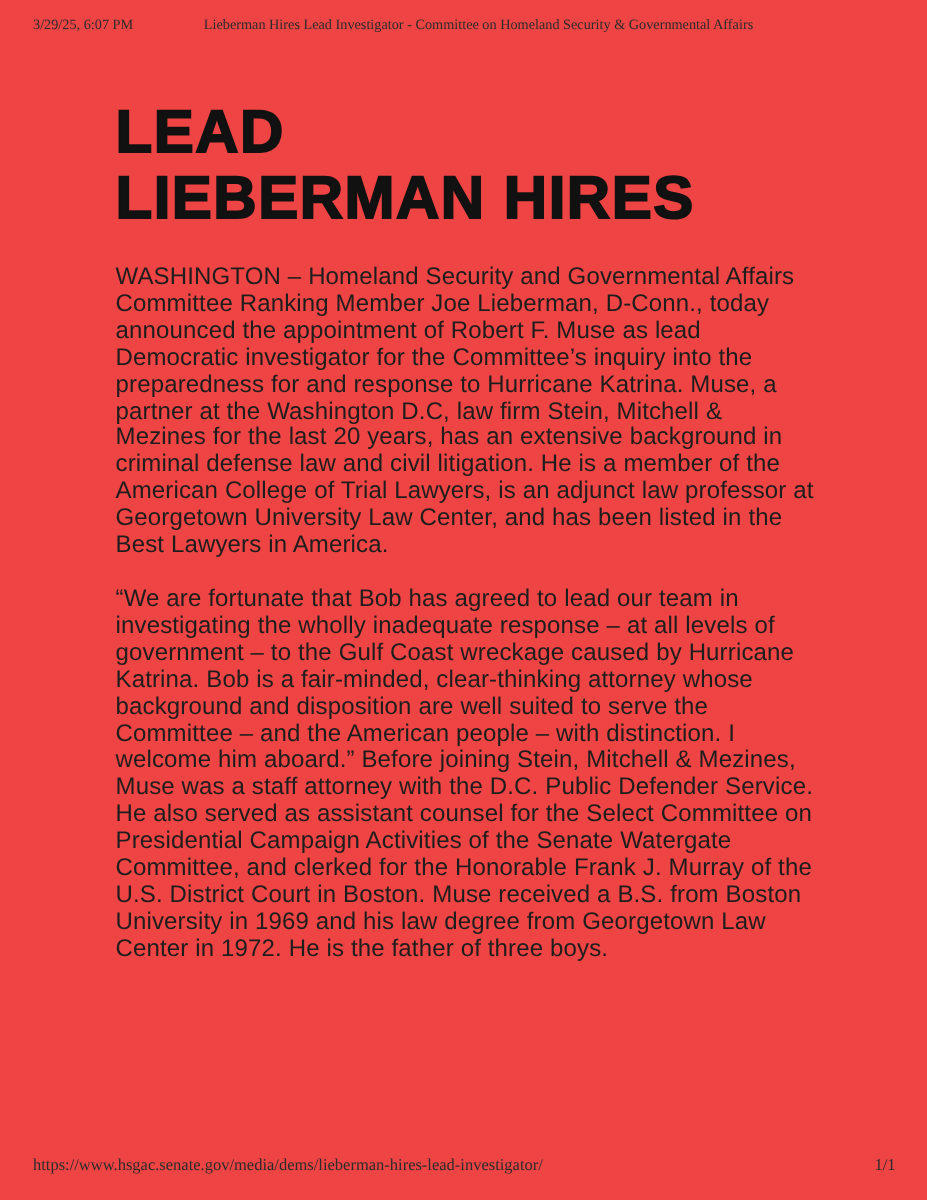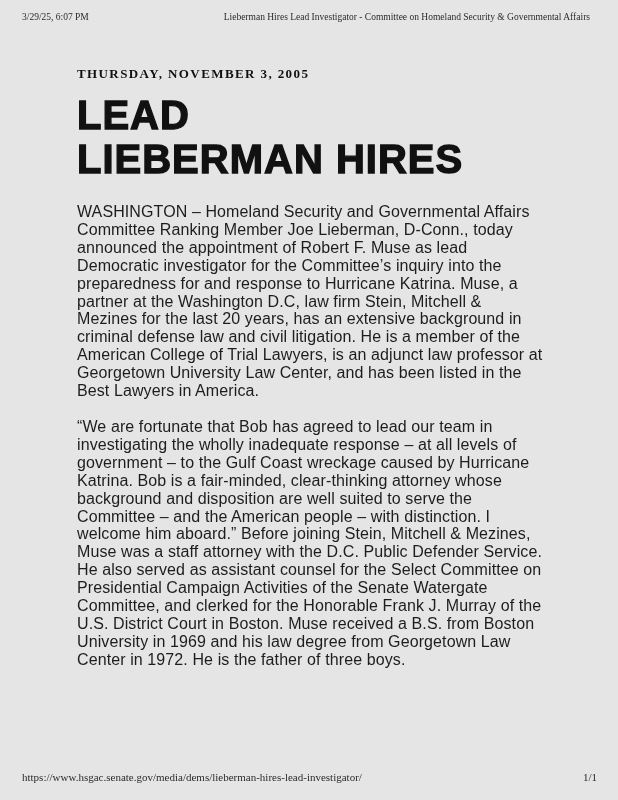--- a/index.html
+++ b/index.html
@@ -8,21 +8,21 @@
     width: 618px;
     height: 800px;
     position: relative;
     overflow: hidden;
     font-family: "Liberation Sans", sans-serif;
     color: #1a1a1a;
   }
   .page {
     position: absolute;
     inset: 0;
-    background: #e5e5e5;
+    background: #ef4444;
     padding-left: 29px;
   }
   
   .print-header {
     position: absolute;
     top: 12px;
     left: 0;
     right: 0;
     height: 14px;
     font-family: "Liberation Serif", serif;
@@ -31,23 +31,23 @@
   }
   .print-header .timestamp {
     position: absolute;
     left: 22px;
     top: 0;
     white-space: nowrap;
   }
   .print-header .doc-title {
     position: absolute;
     left: 60px;
-    right: 28px;
+    right: 40px;
     top: 0;
-    text-align: right;
+    text-align: center;
     white-space: nowrap;
     overflow: visible;
   }
   
   .article {
     position: absolute;
     left: 77px;
     top: 66px;
     width: 467px;
   }
@@ -104,21 +104,20 @@
 <body>
 
 <div class="page">
 
   <header class="print-header">
     <span class="timestamp">3/29/25, 6:07 PM</span>
     <span class="doc-title">Lieberman Hires Lead Investigator - Committee on Homeland Security &amp; Governmental Affairs</span>
   </header>
 
   <main class="article">
-    <div class="dateline">THURSDAY, NOVEMBER 3, 2005</div>
 
     <h1 class="headline">
       <span class="hl-line">LEAD</span>
       <span class="hl-line">LIEBERMAN HIRES</span>
     </h1>
 
     <p>WASHINGTON – Homeland Security and Governmental Affairs Committee Ranking Member Joe Lieberman, D-Conn., today announced the appointment of Robert F. Muse as lead Democratic investigator for the Committee’s inquiry into the preparedness for and response to Hurricane Katrina. Muse, a partner at the Washington D.C, law firm Stein, Mitchell &amp; Mezines for the last 20 years, has an extensive background in criminal defense law and civil litigation. He is a member of the American College of Trial Lawyers, is an adjunct law professor at Georgetown University Law Center, and has been listed in the Best Lawyers in America.</p>
 
     <p>“We are fortunate that Bob has agreed to lead our team in investigating the wholly inadequate response – at all levels of government – to the Gulf Coast wreckage caused by Hurricane Katrina. Bob is a fair-minded, clear-thinking attorney whose background and disposition are well suited to serve the Committee – and the American people – with distinction. I welcome him aboard.” Before joining Stein, Mitchell &amp; Mezines, Muse was a staff attorney with the D.C. Public Defender Service. He also served as assistant counsel for the Select Committee on Presidential Campaign Activities of the Senate Watergate Committee, and clerked for the Honorable Frank J. Murray of the U.S. District Court in Boston. Muse received a B.S. from Boston University in 1969 and his law degree from Georgetown Law Center in 1972. He is the father of three boys.</p>
   </main>

